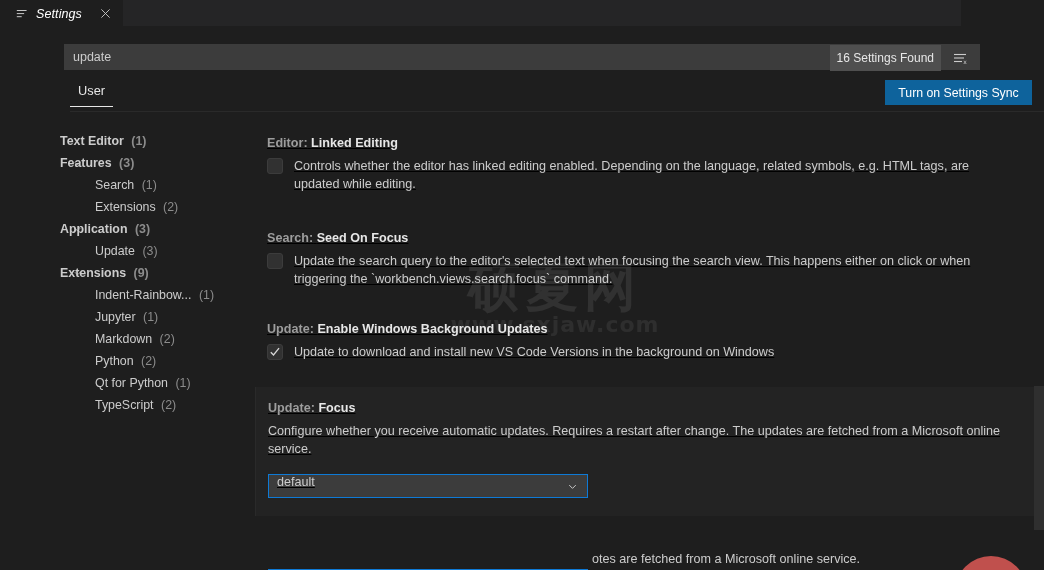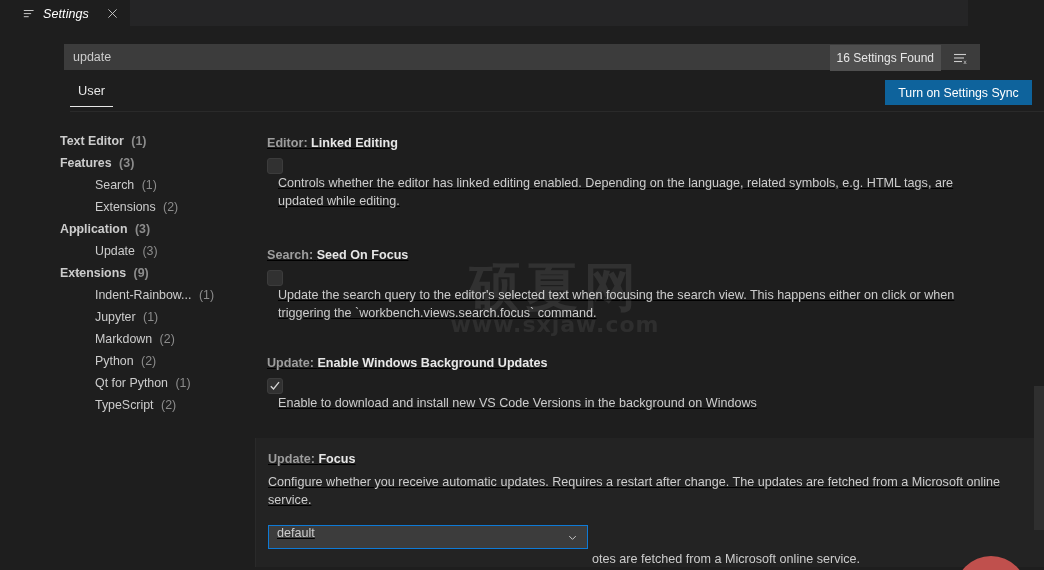--- a/index.html
+++ b/index.html
@@ -6,21 +6,21 @@
   html, body {
     width: 1044px; height: 570px;
     background: #1e1e1e;
     font-family: "Liberation Sans", sans-serif;
     overflow: hidden;
   }
   #app { position: relative; width: 1044px; height: 570px; background: #1e1e1e; }
 
   
   .tabbar {
-    position: absolute; left:12px; top:0; width:956px; height:26px;
+    position: absolute; left:5px; top:0; width:956px; height:26px;
     background: #252526; display:flex; align-items:flex-start;
   }
   .tab {
     display:flex; align-items:center; gap:7px;
     padding: 0 10px 0 11px; height:26px;
     background:#1e1e1e; color:#ffffff;
     border-top: 1px solid transparent;
     min-width: 118px;
   }
   .tab .tab-icon { width:13px; height:13px; display:block; flex:none; }
@@ -108,21 +108,21 @@
   .setting-row { position:relative; padding: 10px 0 0 0; text-decoration: underline; }
   .setting-inner { padding-left:52px; padding-right:44px; }
   .setting-title {
     font-size:12.6px; color:#9d9d9d; font-weight:bold; margin-bottom:7px;
     letter-spacing:0;
   }
   .setting-title b { color:#e7e7e7; font-weight:bold; }
   .setting-desc {
     font-size:12.6px; color:#cccccc; line-height:18px;
   }
-  .cb-line { display:flex; align-items:flex-start; gap:0px;flex-direction:column; }
+  .cb-line { display:flex; align-items:flex-start; gap:0px; }
   .checkbox {
     width:16px; height:16px; flex:none; margin-top:1px;
     background:#313131; border:1px solid #3c3c3c; border-radius:3px;
     position:relative;
   }
   .checkbox.checked { background:#313131; border-color:#3c3c3c; }
   .cb-text { margin-left:11px; font-size:12.6px; color:#cccccc; line-height:18px; }
 
   .row-highlight {
     background:#232323;
@@ -342,21 +342,21 @@
         <div class="setting-title">
           <span>Update:</span>
           <b>Enable Windows Background Updates</b>
         </div>
         <div class="cb-line">
           <div class="checkbox checked">
             <svg viewBox="0 0 16 16" width="14" height="14" style="position:absolute;left:0;top:0;">
               <path d="M3.2 8.2 L6.3 11.4 L12.6 3.6" stroke="#d7d7d7" stroke-width="1.5" fill="none"></path>
             </svg>
           </div>
-          <div class="cb-text">Enable to download and install new VS Code Versions in the background on Windows</div>
+          <div class="cb-text">Update to download and install new VS Code Versions in the background on Windows</div>
         </div>
       </div>
     </div>
 
     <div class="setting-row row-highlight" style="padding-top:14px;padding-bottom:18px;margin-top:26px;margin-left:40px;position:relative;">
 
       <div class="setting-inner" style="padding-left:12px;padding-right:44px;position:relative;">
         <div class="setting-title">
           <span>Update:</span>
           <b>Focus</b>

